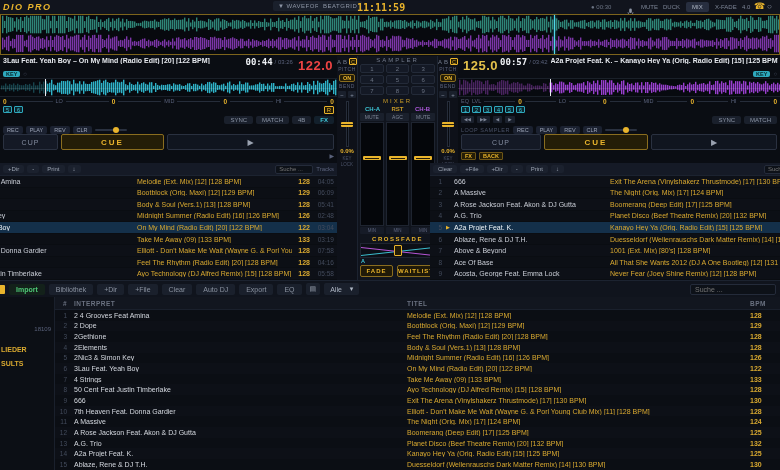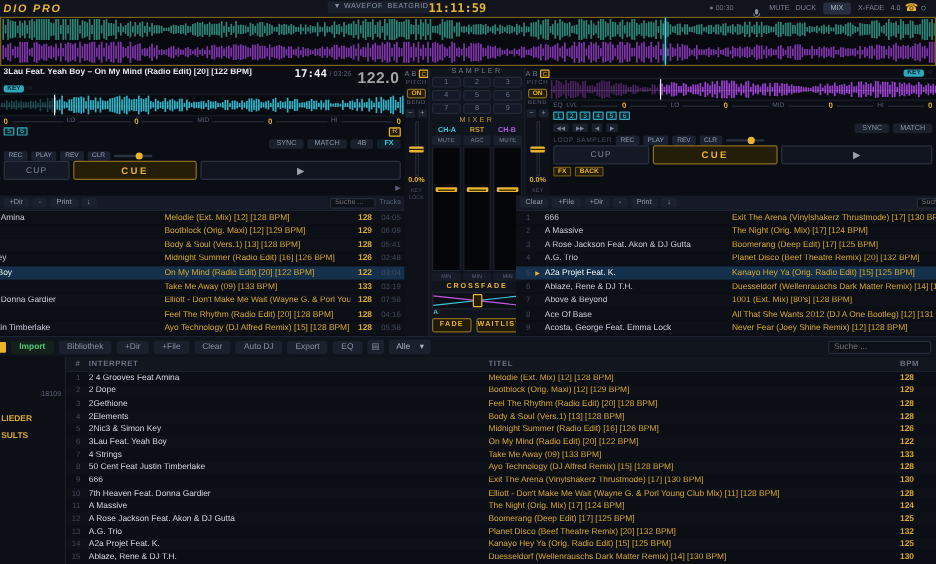--- a/index.html
+++ b/index.html
@@ -34,21 +34,21 @@
   .deck-a { left:0; width:337px; }
   .deck-b { left:458px; width:322px; }
   .d-head { display:flex; align-items:flex-start; height:13px; padding:1px 2px 0 3px; }
   .d-title { font-size:7px; font-weight:bold; color:#e6e9ee; white-space:nowrap; overflow:hidden; }
   .deck-a .d-title { flex:1; }
   .deck-b .d-title { flex:1; text-align:right; }
   .d-time { font-size:9px; font-weight:bold; color:#eef1f5; font-family:"DejaVu Sans Mono", monospace; white-space:nowrap; }
   .d-total { font-size:6px; color:#59617a; margin:2px 3px 0 2px; white-space:nowrap; }
   .d-bpm-wrap { text-align:right; line-height:1; margin:0 2px; }
   .d-bpm { font-size:13px; font-weight:bold; letter-spacing:.5px; }
-  .deck-a .d-bpm { color:#a3a3a3; }
+  .deck-a .d-bpm { color:#ef4444; }
   .deck-b .d-bpm { color:#e3c14b; }
   .d-bpm-label { font-size:5.5px; color:#59617a; letter-spacing:1px; }
   .d-keyrow { display:flex; align-items:center; height:9px; padding:0 3px; gap:3px; }
   .deck-b .d-keyrow { justify-content:flex-end; }
   .key-badge { background:#2ea8bd; color:#07262b; font-size:5.5px; font-weight:bold; padding:0px 3px; border-radius:2px; }
   .key-dot { color:#4a5268; font-size:6px; }
   .d-wave { position:relative; height:19px; background:#070a0f; border-top:1px solid #1a2029; border-bottom:1px solid #1a2029; }
   .d-wave::after { content:""; position:absolute; left:0; right:0; top:50%; height:1px; background:rgba(255,255,255,.10); }
   .d-playhead { position:absolute; top:0; bottom:0; width:1px; background:#e8ecf2; z-index:2; }
   .d-eq { display:flex; align-items:center; height:8px; padding:0 3px; gap:3px; }
@@ -980,21 +980,21 @@
           <rect x="773" y="0.8" width="1.4" height="17.5" fill="#7c35a8"></rect>
           <rect x="775" y="0.8" width="1.4" height="17.5" fill="#7c35a8"></rect>
           <rect x="777" y="0.8" width="1.4" height="17.5" fill="#7c35a8"></rect>
         </svg></div>
     <div class="ov-playhead" style="left:553px"></div>
   </div>
 
   <section class="deck deck-a">
     <div class="d-head">
       <span class="d-title">3Lau Feat. Yeah Boy – On My Mind (Radio Edit) [20] [122 BPM]</span>
-      <span class="d-time">17:44</span>
+      <span class="d-time">00:44</span>
       <span class="d-total">/ 03:26</span>
       <span class="d-bpm-wrap">
         <span class="d-bpm">122.0</span><br>
         <span class="d-bpm-label">BPM</span>
       </span>
     </div>
     <div class="d-keyrow">
       <span class="key-badge">KEY</span>
       <span class="key-dot">○</span>
     </div>
@@ -1214,20 +1214,29 @@
       <span class="big-btn cup-btn">CUP</span>
       <span class="big-btn cue-btn">CUE</span>
       <span class="big-btn play-btn">▶</span>
     </div>
     <div class="d-fxrow">
       <span class="mini-play">▶</span>
     </div>
   </section>
 
   <section class="deck deck-b">
+    <div class="d-head">
+      <span class="d-bpm-wrap" style="text-align:left">
+        <span class="d-bpm">125.0</span><br>
+        <span class="d-bpm-label">BPM</span>
+      </span>
+      <span class="d-time">00:57</span>
+      <span class="d-total">/ 03:42</span>
+      <span class="d-title">A2a Projet Feat. K. – Kanayo Hey Ya (Orig. Radio Edit) [15] [125 BPM]</span>
+    </div>
     <div class="d-keyrow">
       <span class="key-badge">KEY</span>
       <span class="key-dot">○</span>
     </div>
     <div class="d-wave">
       <div style="position:absolute;inset:0"><svg width="322" height="17">
             <rect x="1" y="0.7" width="1.4" height="15.6" fill="#4a2360"></rect>
             <rect x="3" y="5.5" width="1.4" height="6.0" fill="#4a2360"></rect>
             <rect x="5" y="0.7" width="1.4" height="15.6" fill="#4a2360"></rect>
             <rect x="7" y="1.4" width="1.4" height="14.2" fill="#4a2360"></rect>

